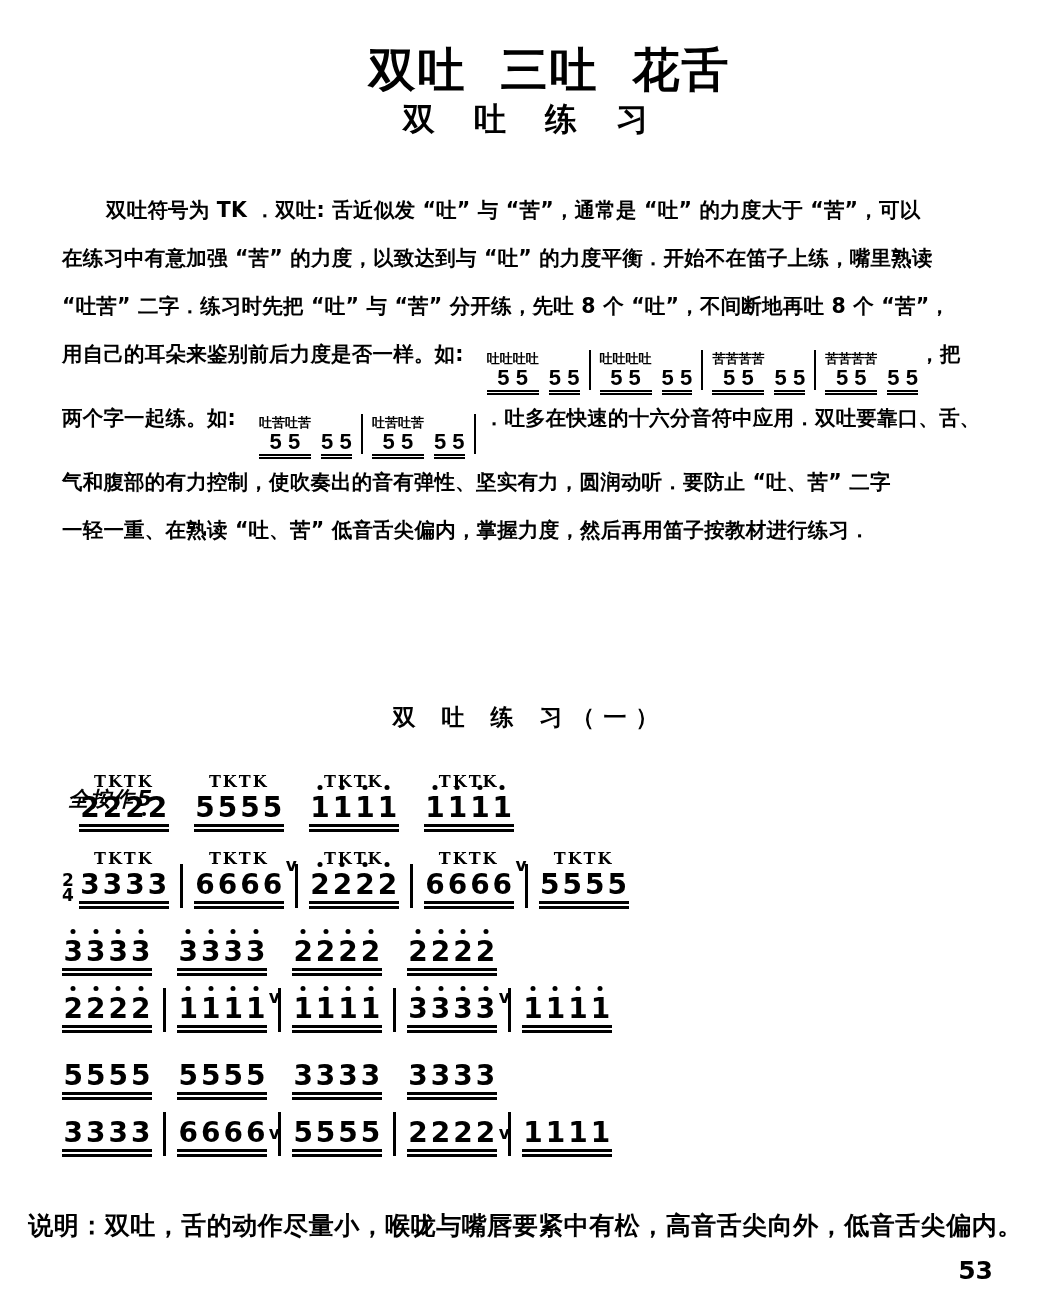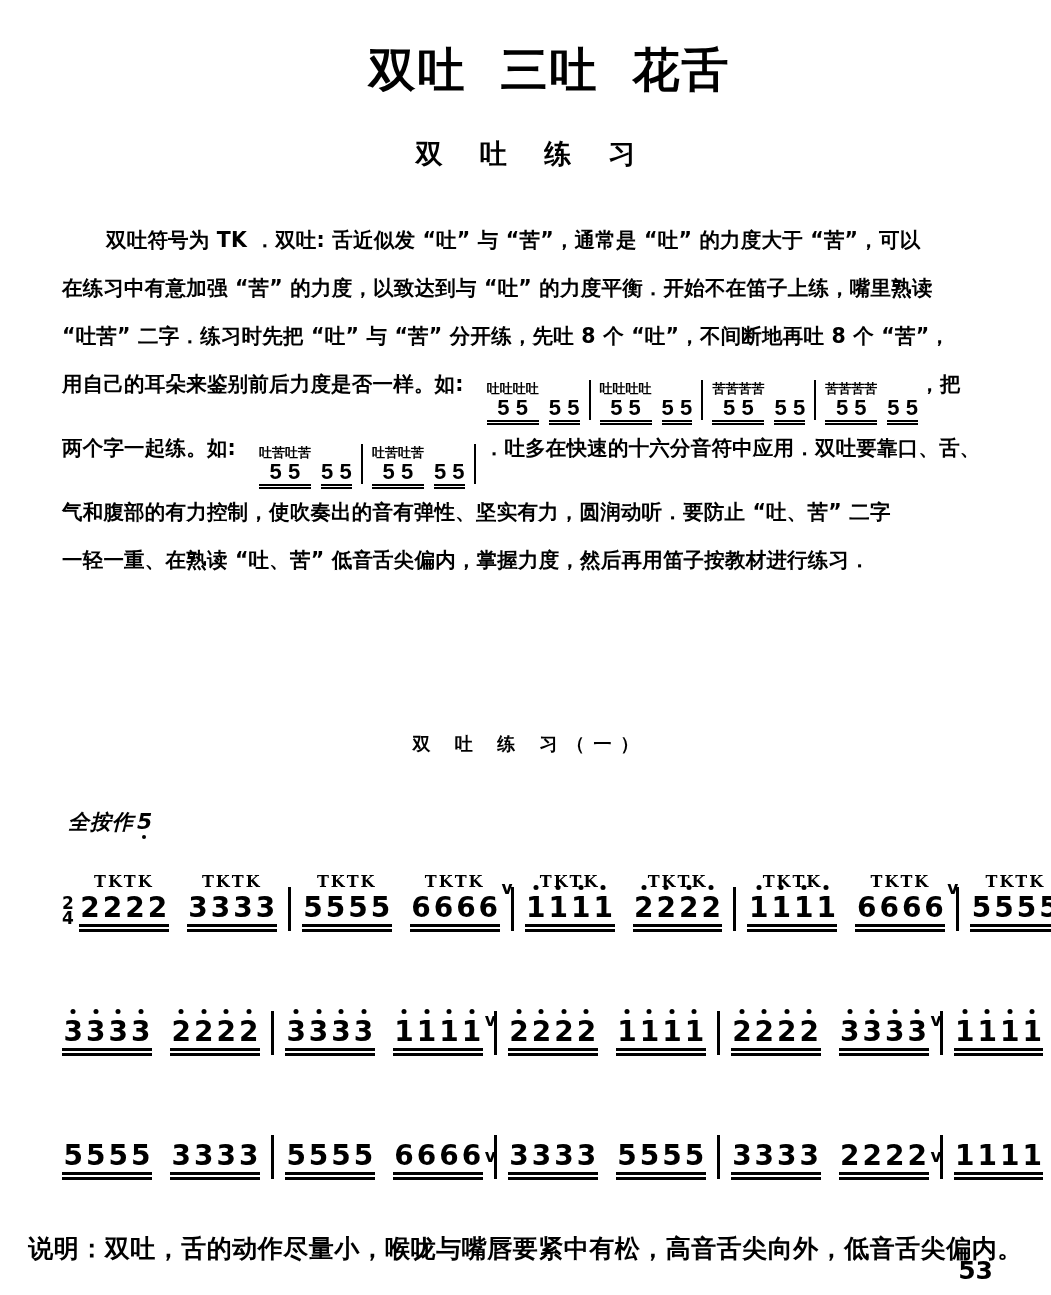--- a/index.html
+++ b/index.html
@@ -31,23 +31,22 @@
     letter-spacing: 2px;
     margin-top: 42px;
     line-height: 1.2;
     font-family: "DejaVu Sans", "Liberation Sans", sans-serif;
     padding-left: 48px;
   }
   .main-title .gap { display: inline-block; width: 34px; }
 
   .sub-title {
     text-align: center;
-    font-size: 27px;
-    font-weight: 700;
-    margin-top: 38px;
+    font-size: 32px;
+    font-weight: 700;
     letter-spacing: 14px;
     text-indent: 14px;
   }
 
   
   .body-text {
     margin: 44px 62px 0 62px;
     font-size: 20.5px;
     font-weight: 700;
     line-height: 48px;
@@ -110,21 +109,21 @@
     top: -2px;
   }
   .jp-dot-sep {
     display: inline-block;
     width: 6px;
   }
 
   
   .ex-title {
     text-align: center;
-    font-size: 18px;
+    font-size: 23px;
     font-weight: 700;
     margin-top: 148px;
     letter-spacing: 9px;
     text-indent: 9px;
   }
 
   
   .key-line {
     margin: 52px 0 0 68px;
     font-size: 21px;
@@ -176,20 +175,21 @@
     font-family: "DejaVu Sans", "Liberation Sans", sans-serif;
   }
   .timesig .t { display: block; }
   .timesig .b { display: block; }
 
   
   .measure {
     display: inline-flex;
     align-items: flex-end;
     gap: 18px;
+    flex-direction: column;
   }
   .barline {
     display: inline-block;
     width: 3px;
     height: 44px;
     background: #000;
     margin: 0 11px 1px 11px;
     flex: none;
   }
 

